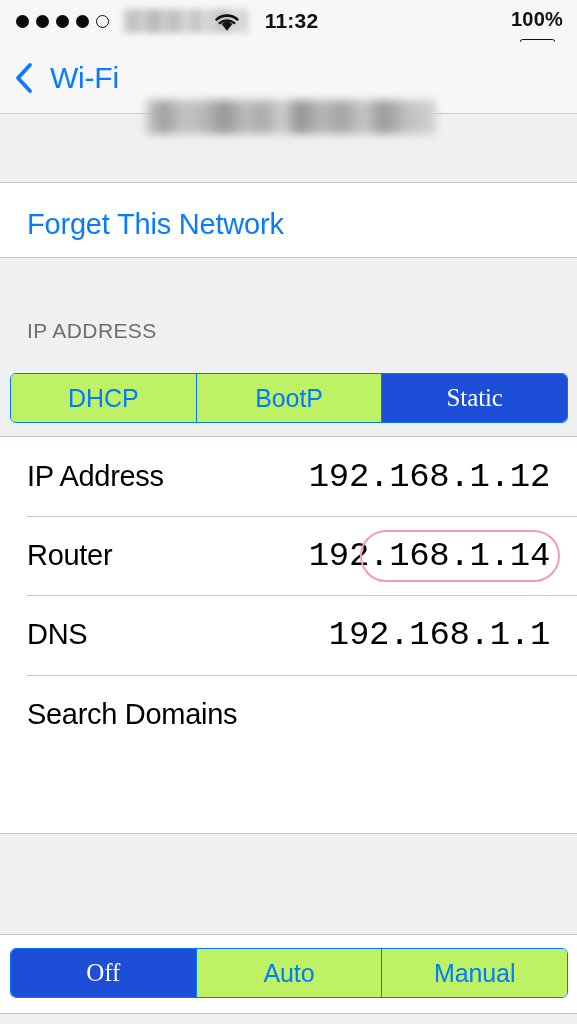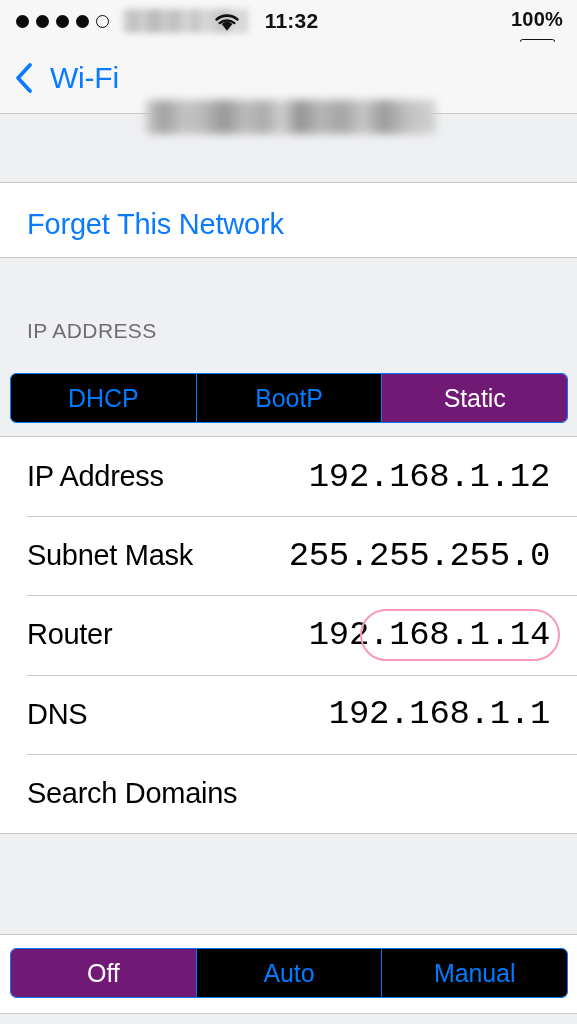--- a/index.html
+++ b/index.html
@@ -184,29 +184,30 @@
     background: #fff;
   }
   #seg-ip { top: 373px; }
   #seg-proxy { top: 948px; }
   .seg-item {
     flex: 1 1 0;
     display: flex; align-items: center; justify-content: center;
     font-size: 25px;
     color: #007aff;
     border-right: 1.6px solid #007aff;
-    background: #000000;
+    background: #bef264;
     cursor: pointer;
     box-sizing: border-box;
     letter-spacing: -.1px;
   }
   .seg-item:last-child { border-right: none; }
   .seg-item.selected {
-    background: #701a75;
+    background: #1d4ed8;
     color: #ffffff;
+    font-family: Liberation Serif, serif;
   }
 
   
   .rows-group {
     position: absolute;
     left: 0; top: 436px;
     width: 577px; height: 398px;
     background: #fff;
     border-top: 1px solid #c9c9cc;
     border-bottom: 1px solid #c9c9cc;
@@ -328,24 +329,20 @@
     <div class="seg-item">BootP</div>
     <div class="seg-item selected">Static</div>
   </div>
 
   <div class="rows-group cell-group">
     <div class="row">
       <span class="row-label">IP Address</span>
       <span class="row-value">192.168.1.12</span>
     </div>
     <div class="row">
-      <span class="row-label">Subnet Mask</span>
-      <span class="row-value">255.255.255.0</span>
-    </div>
-    <div class="row">
       <span class="row-label">Router</span>
       <span class="row-value">192.168.1.14</span>
       <span class="annotation-ring"></span>
     </div>
     <div class="row">
       <span class="row-label">DNS</span>
       <span class="row-value">192.168.1.1</span>
     </div>
     <div class="row">
       <span class="row-label">Search Domains</span>

